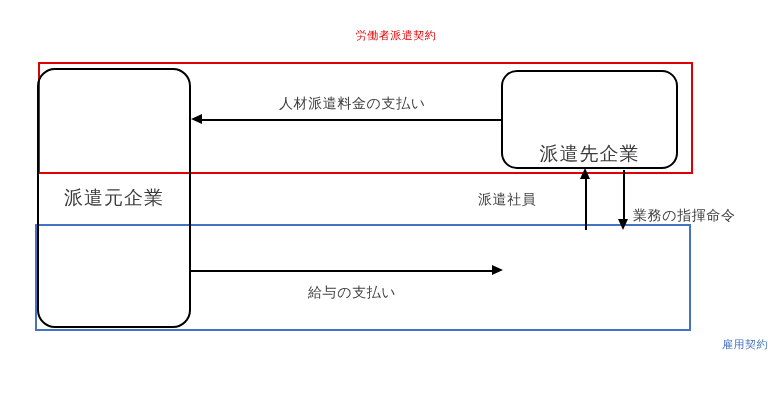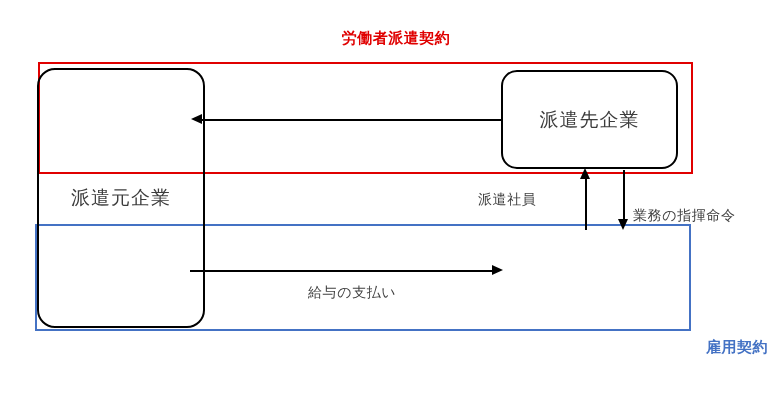--- a/index.html
+++ b/index.html
@@ -13,22 +13,22 @@
   #canvas {
     position: relative;
     width: 768px;
     height: 406px;
     background: #ffffff;
     overflow: hidden;
   }
   
   .contract-title {
     position: absolute;
-    font-weight: bold;
-    font-size: 15px;
+    font-weight: normal;
+    font-size: 11px;
     letter-spacing: 0.5px;
     white-space: nowrap;
     line-height: 1;
     padding-left: 24px;
   }
   #title-haken {
     color: #e00000;
     left: 0;
     right: 0;
     top: 30px;
@@ -62,33 +62,33 @@
     border: 2px solid #4472c4;
   }
   
   .entity-box {
     position: absolute;
     box-sizing: border-box;
     border: 2.2px solid #000000;
     border-radius: 16px;
     background: transparent;
     display: flex;
-    align-items: center;
+    align-items: flex-end;
     justify-content: center;
   }
   .entity-label {
     font-size: 19px;
     color: #3c3c3c;
     white-space: nowrap;
     letter-spacing: 1px;
   }
   #box-moto {
     left: 37px;
     top: 68px;
-    width: 168px;
+    width: 154px;
     height: 260px;
     border-radius: 18px;
   }
   #box-moto .entity-label {
     position: absolute;
     top: 50%;
     transform: translateY(-50%);
   }
   #box-saki {
     left: 501px;
@@ -173,20 +173,21 @@
   <div class="contract-title" id="title-haken">労働者派遣契約</div>
 
   <div class="contract-title" id="title-koyo">雇用契約</div>
 
   <div class="frame" id="frame-haken"></div>
 
   <div class="frame" id="frame-koyo"></div>
 
   <div class="arrow-line-h" style="left:198px; top:119px; width:305px;"></div>
   <div class="arrow-head head-left" style="left:191px; top:114px;"></div>
+  <div class="arrow-label" id="label-fee">人材派遣料金の支払い</div>
 
   <div class="arrow-line-h" style="left:190px; top:270px; width:304px;"></div>
   <div class="arrow-head head-right" style="left:492px; top:265px;"></div>
   <div class="arrow-label" id="label-salary">給与の支払い</div>
 
   <div class="arrow-line-v" style="left:585px; top:178px; height:52px;"></div>
   <div class="arrow-head head-up" style="left:580px; top:168px;"></div>
   <div class="arrow-label" id="label-perform">派遣社員</div>
 
   <div class="arrow-line-v" style="left:623px; top:170px; height:50px;"></div>

